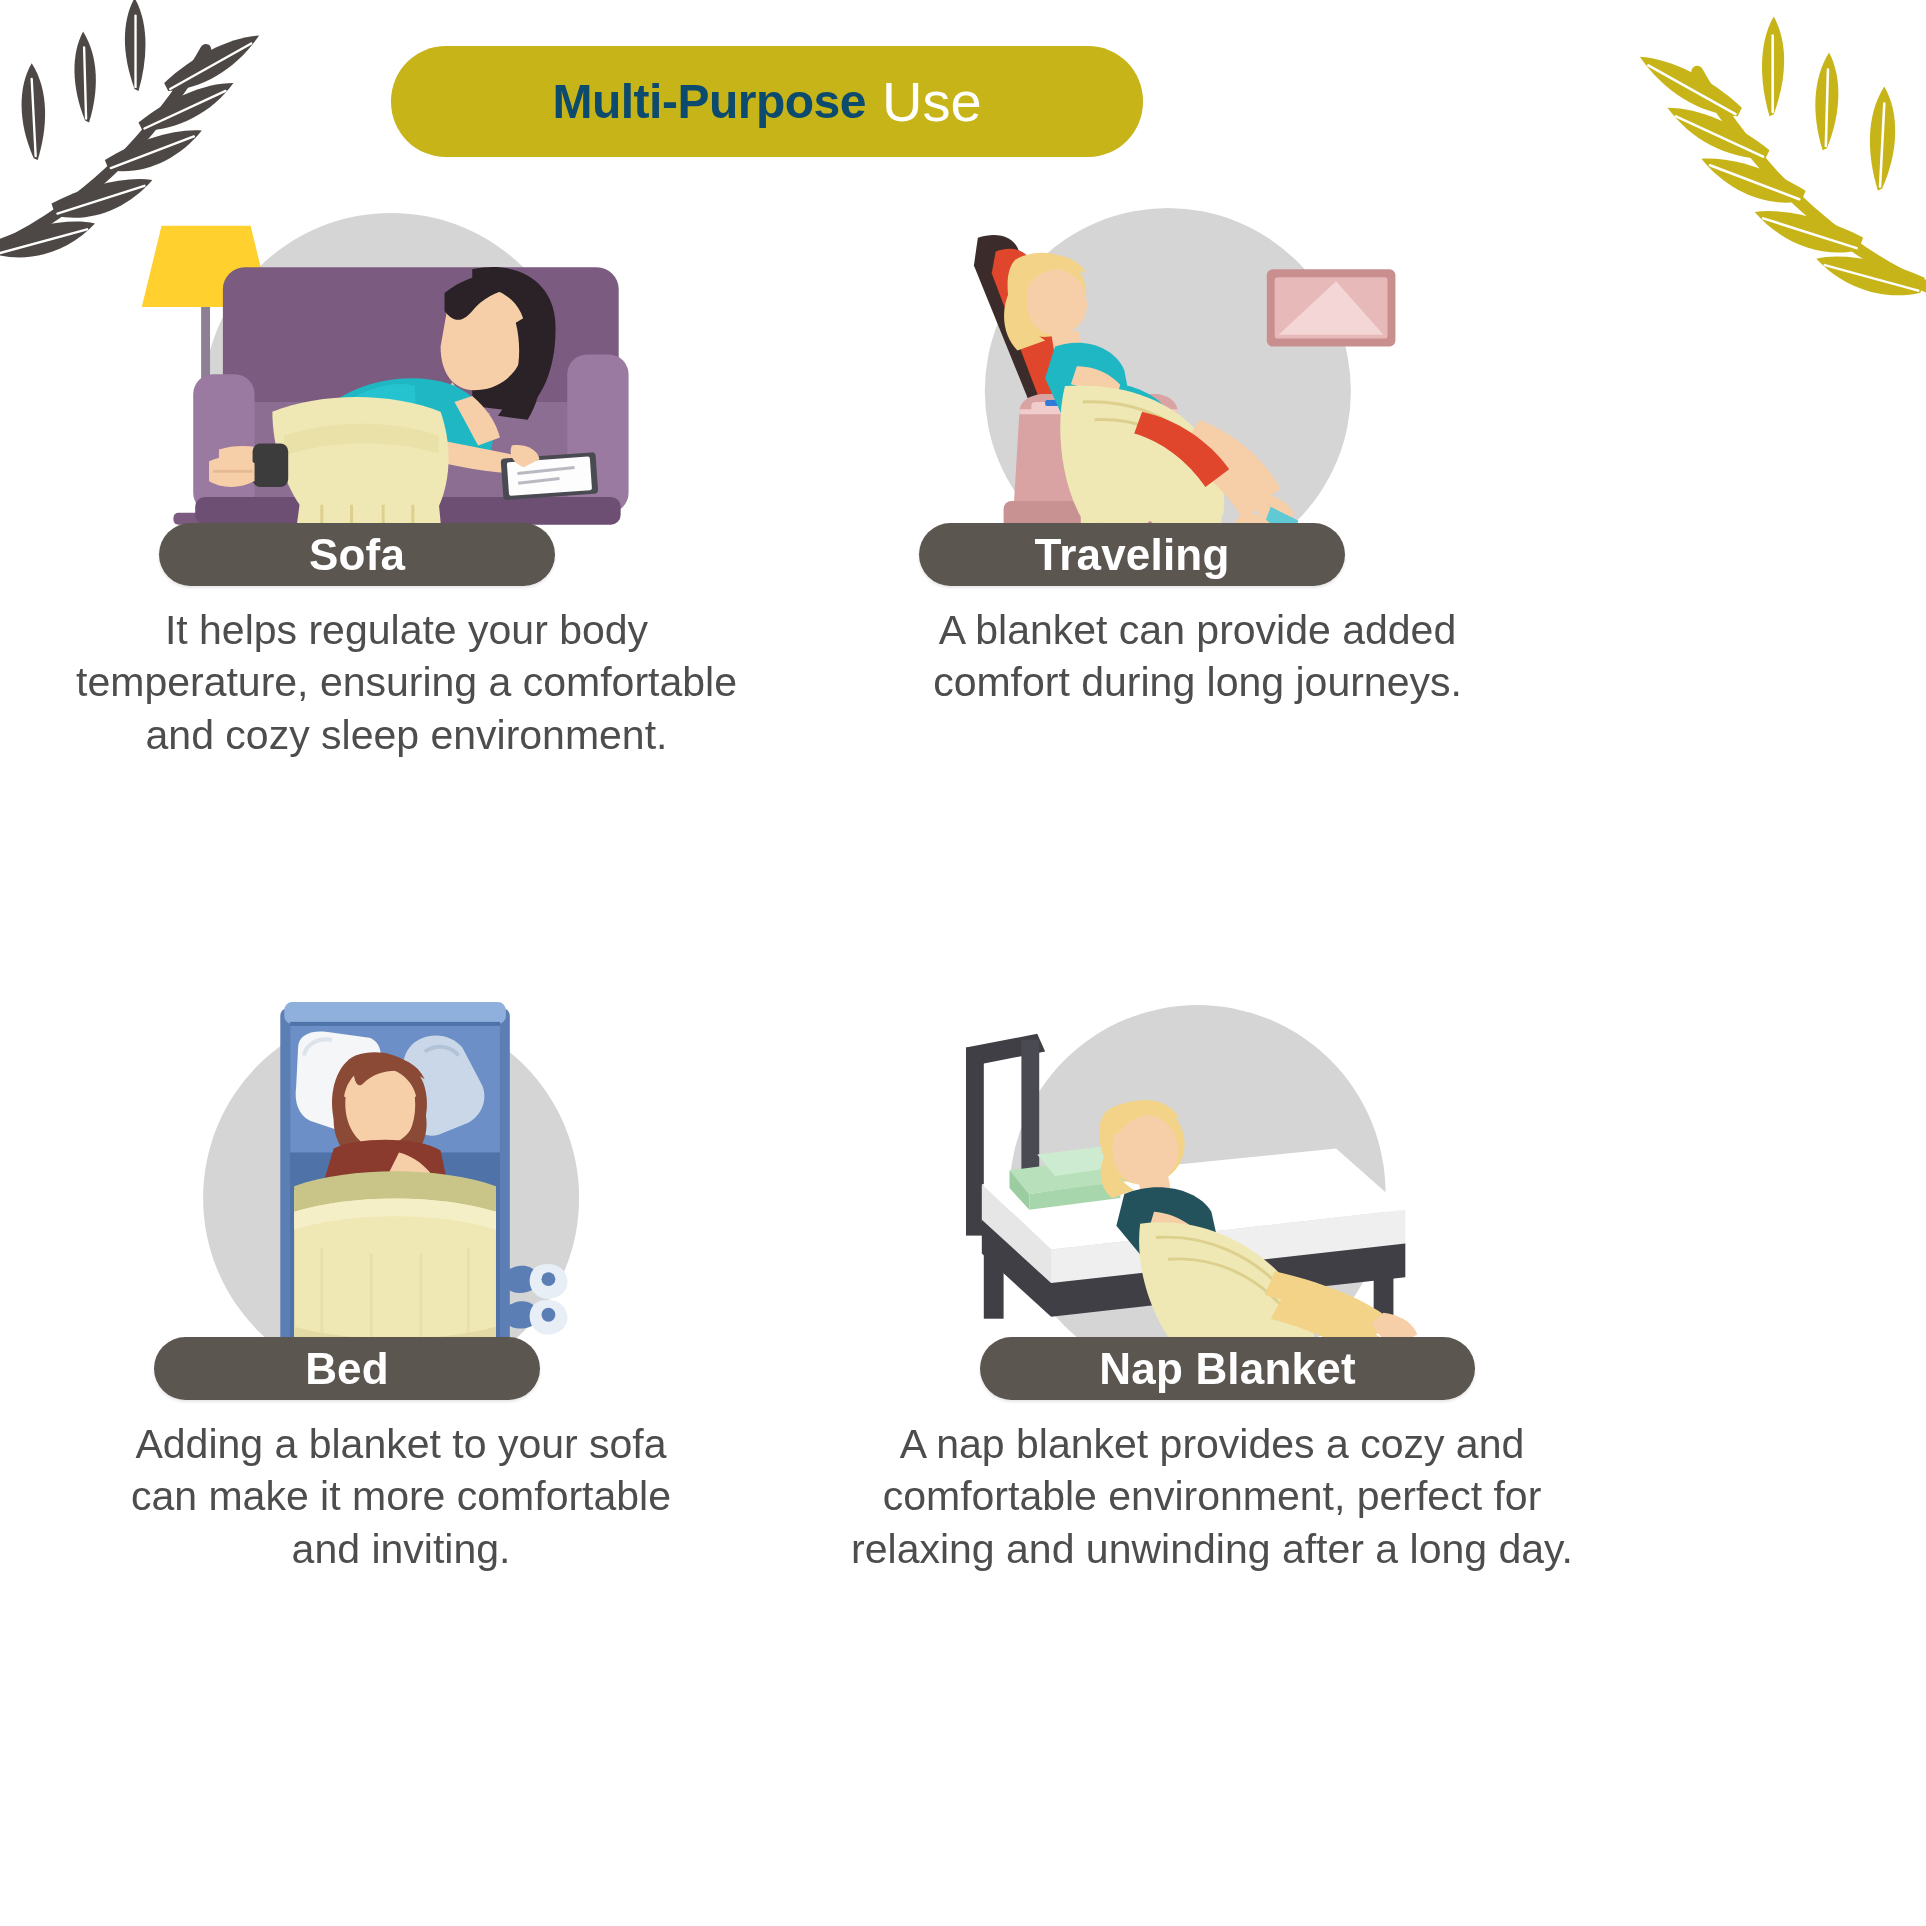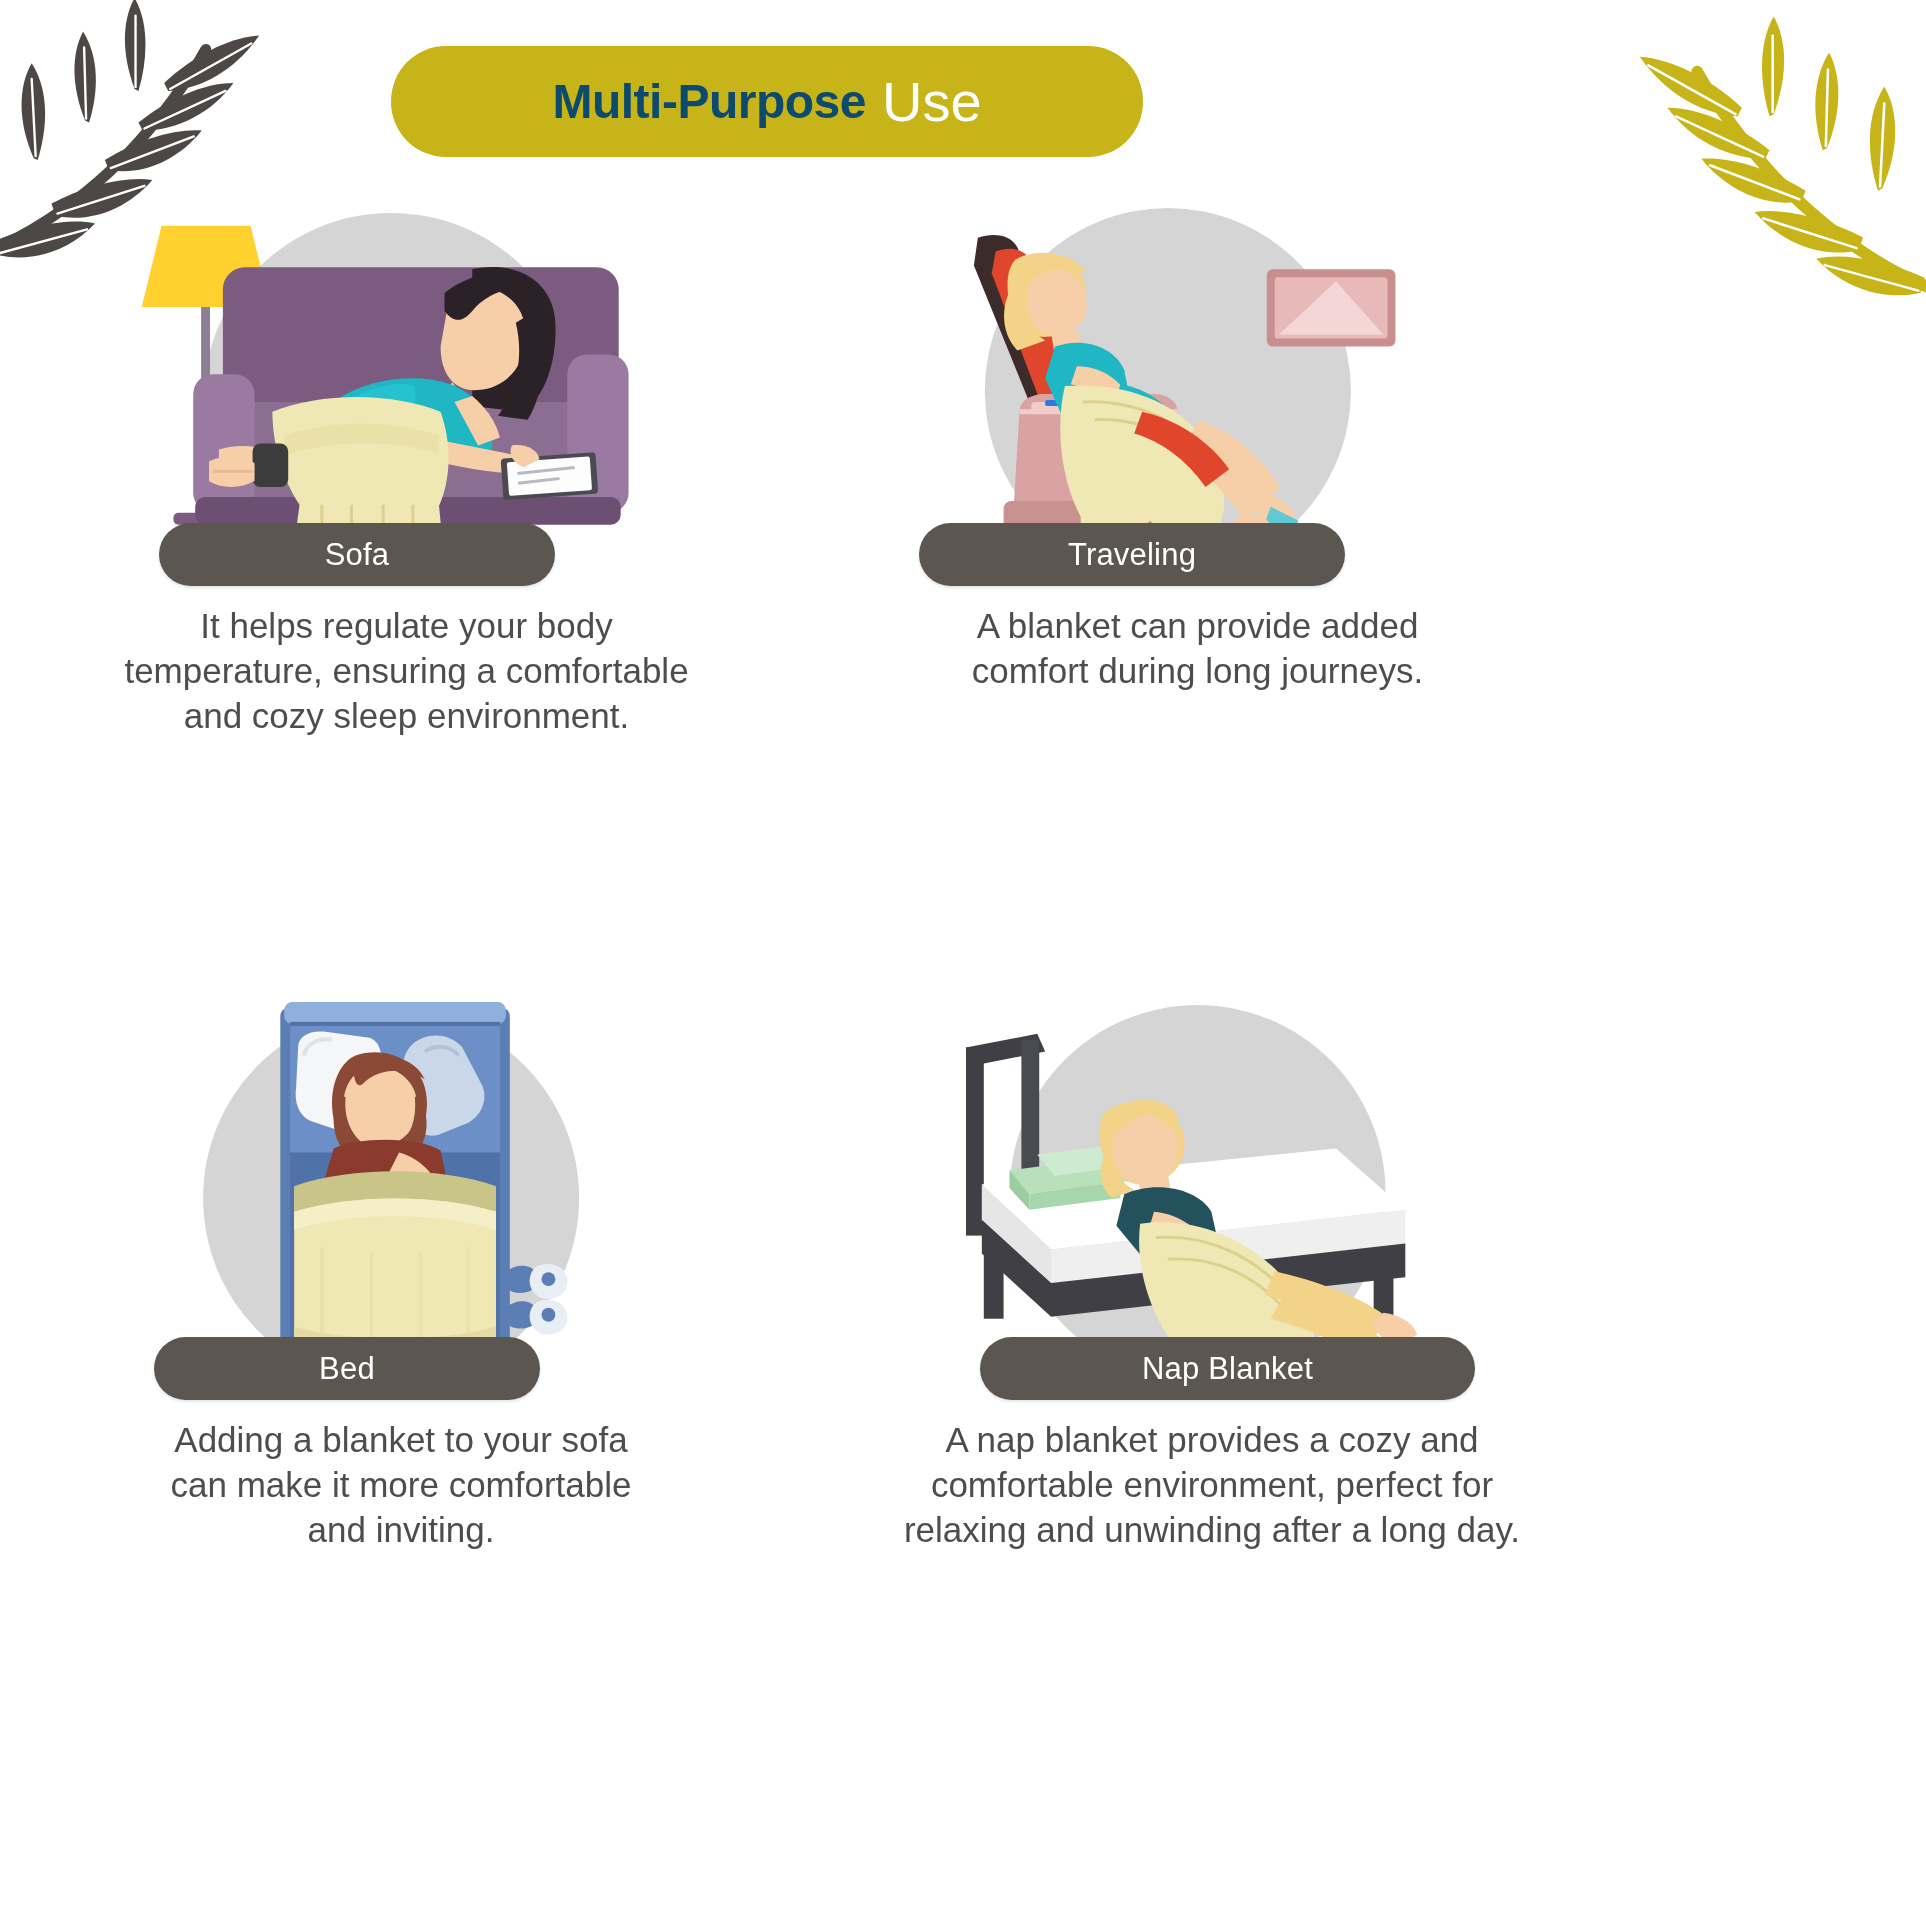--- a/index.html
+++ b/index.html
@@ -54,32 +54,32 @@
   .illus-wrap svg { position: absolute; left: 0; top: 0; }
 
   
   .pill {
     position: absolute;
     height: 63px;
     border-radius: 32px;
     background: #5c5651;
     display: flex; align-items: center; justify-content: center;
     color: #ffffff;
-    font-size: 31px;
-    font-weight: normal;
+    font-size: 44px;
+    font-weight: bold;
     letter-spacing: 0.2px;
     box-shadow: 0 2px 3px rgba(0,0,0,0.10);
   }
 
   
   .desc {
     position: absolute;
     text-align: center;
     color: #4d4d4d;
-    font-size: 35px;
+    font-size: 41px;
     line-height: 1.28;
     white-space: pre-line;
   }
 
   
   #pill-sofa      { left: 134px; top: 315px; width: 396px; }
   #desc-sofa      { left: 35px;  top: 396px; width: 693px; }
 
   #pill-traveling { left: 48px;  top: 315px; width: 426px; }
   #desc-traveling { left: 0px;   top: 396px; width: 653px; }

